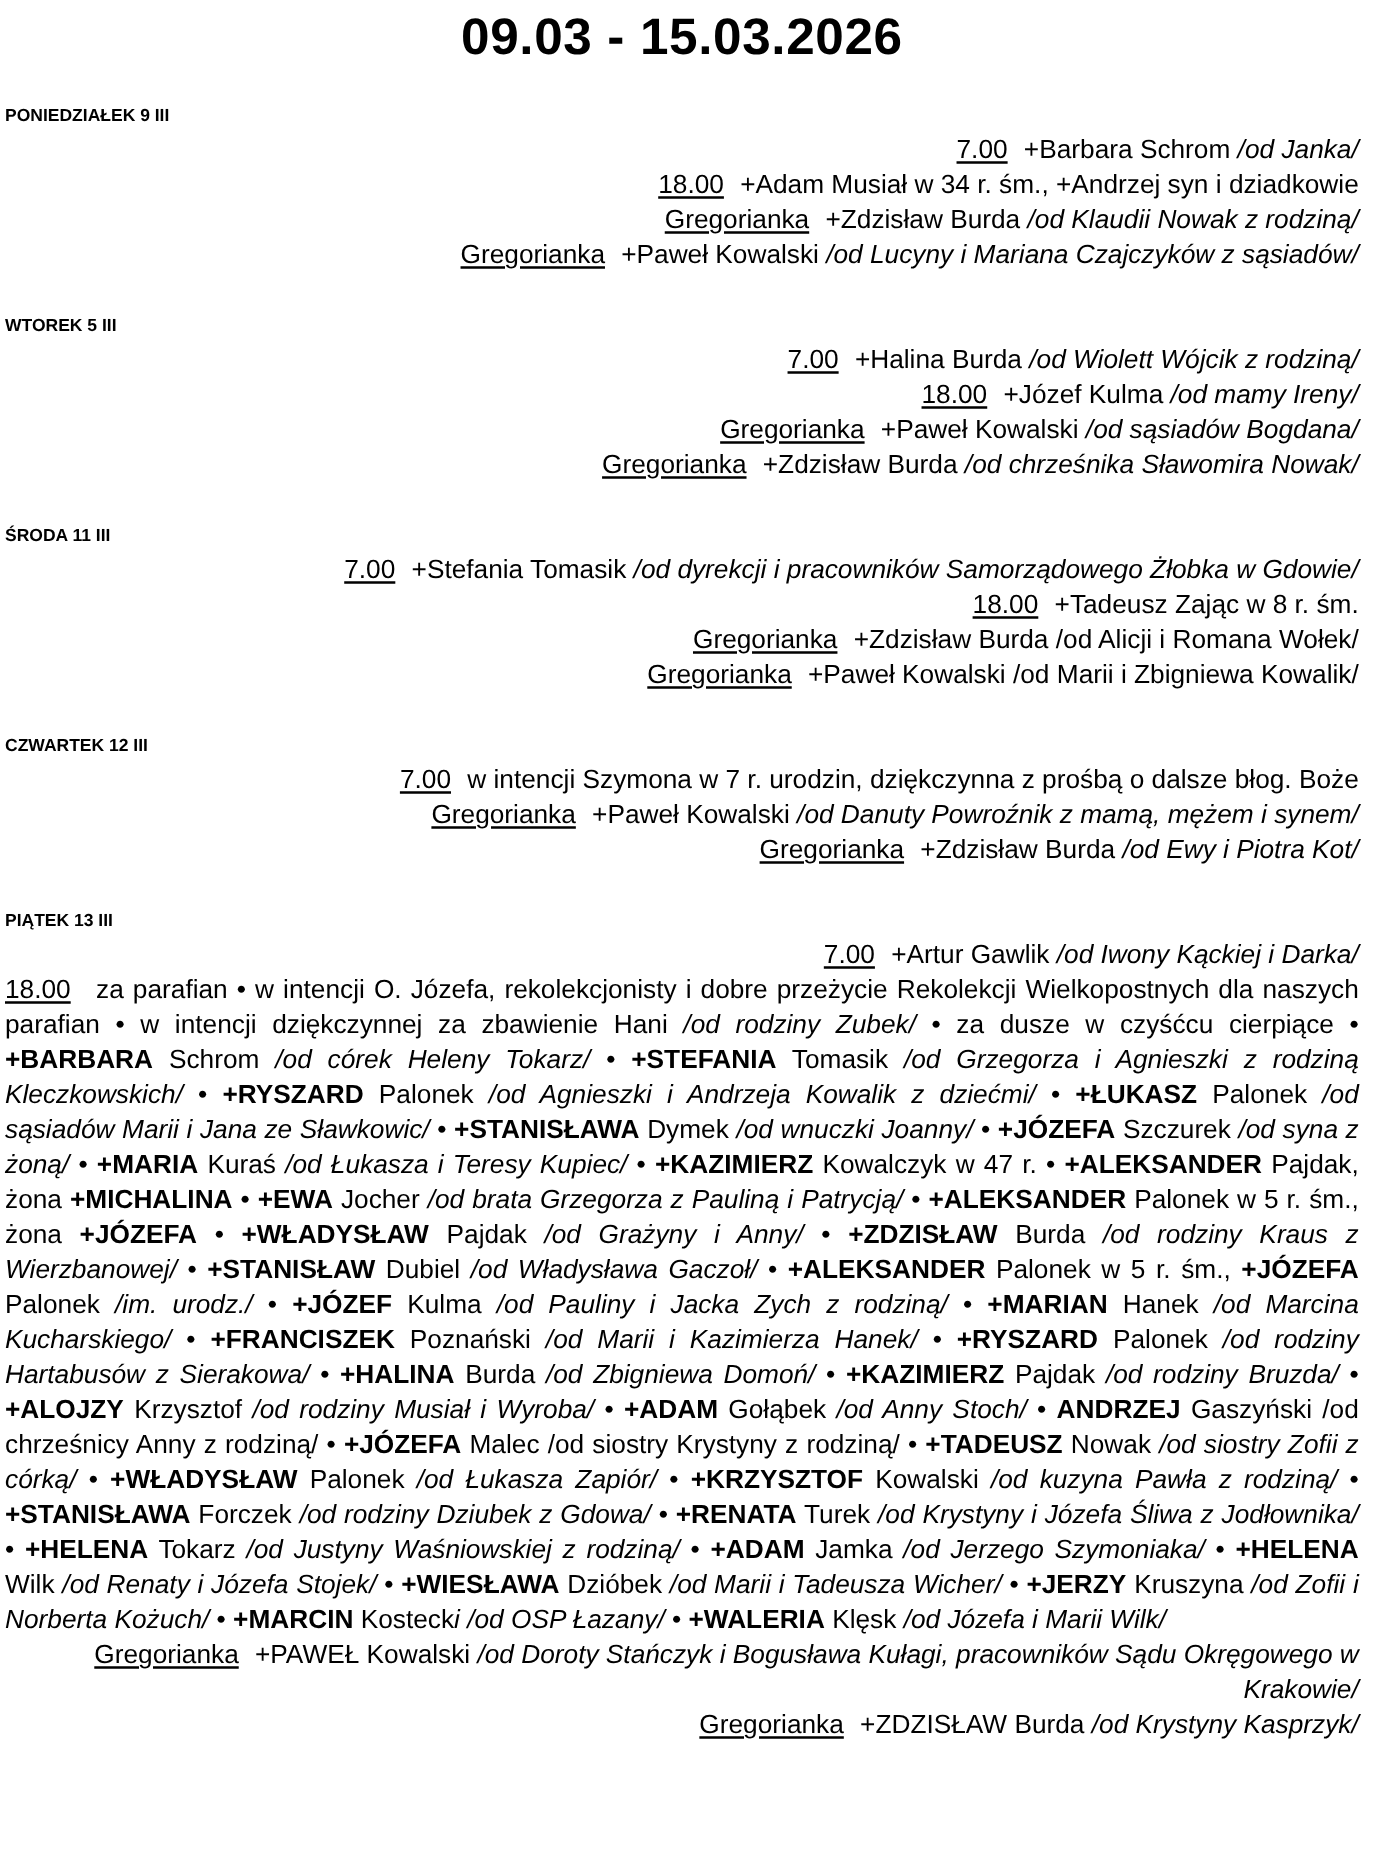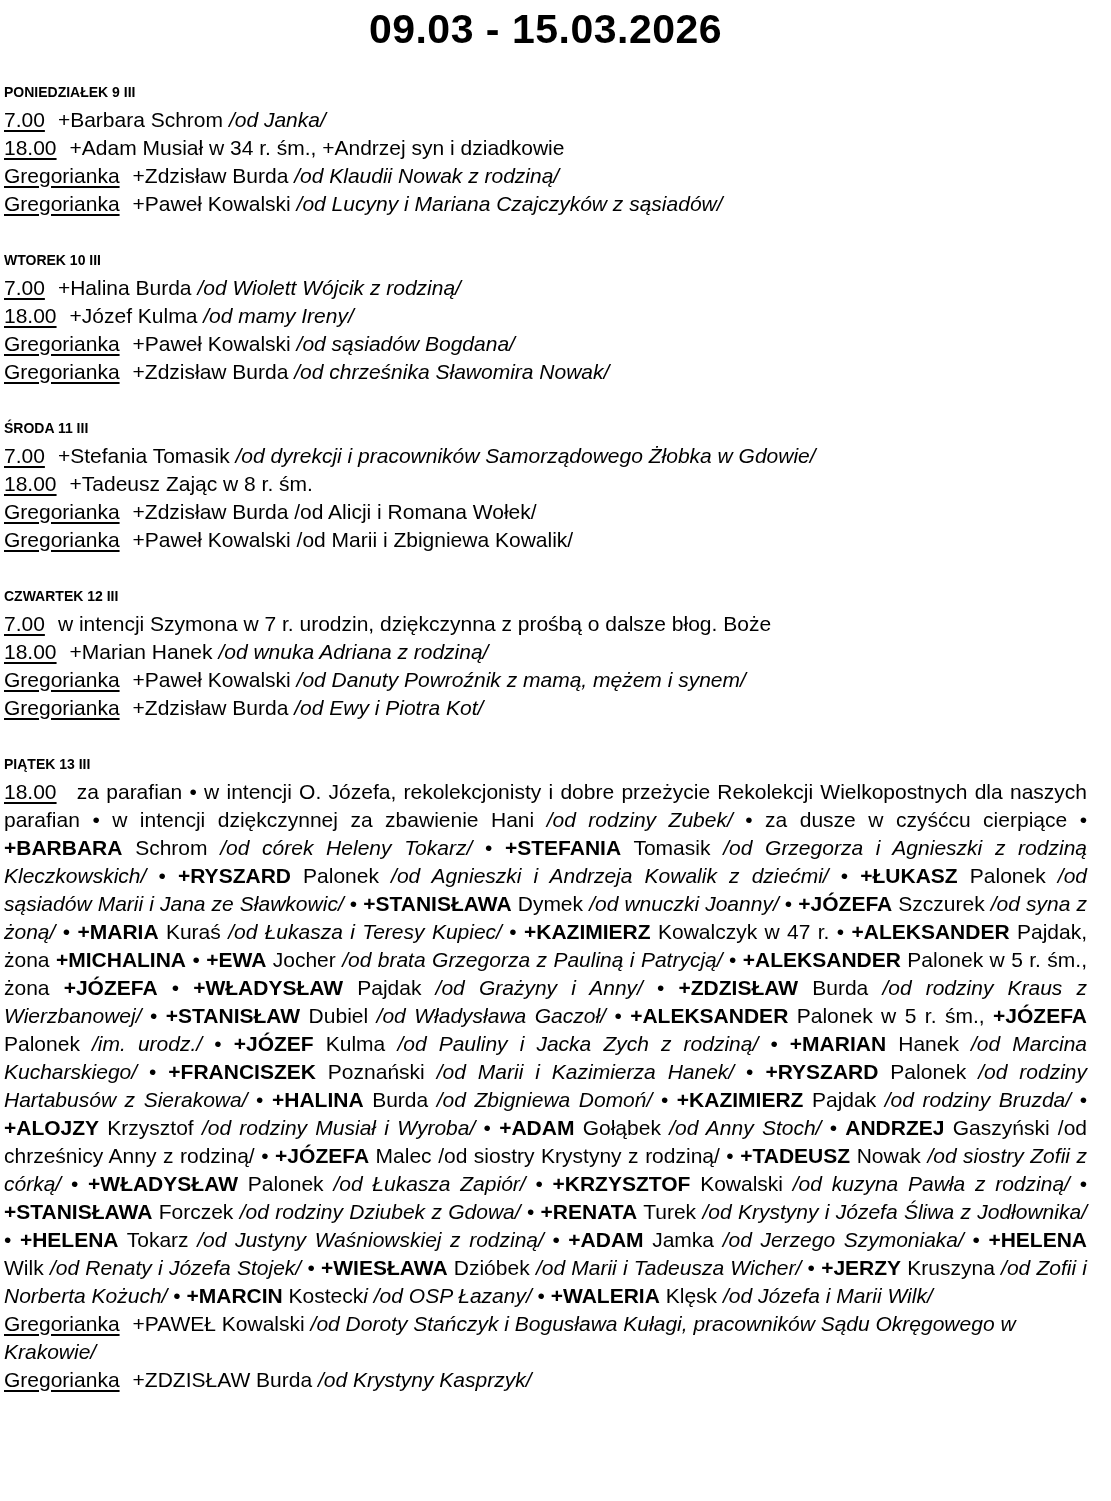--- a/index.html
+++ b/index.html
@@ -34,20 +34,21 @@
   .day-header {
     font-size: 14px;
     font-weight: bold;
     line-height: 28px;
     margin: 0;
   }
   .row {
     font-size: 21px;
     line-height: 28px;
     margin: 0;
+    text-align: right;
   }
   .row.justify {
     text-align: justify;
   }
   .time {
     text-decoration: underline;
     text-underline-offset: 3px;
     padding-right: 13px;
   }
   .seg-b { font-weight: bold; }
@@ -60,40 +61,40 @@
   <h1 class="title">09.03 - 15.03.2026</h1>
   <div id="days">
       <section class="day">
         <h2 class="day-header">PONIEDZIAŁEK 9 III</h2>
         <p class="row"><span class="time">7.00</span><span class="">+Barbara Schrom </span><span class="seg-i">/od Janka/</span></p>
         <p class="row"><span class="time">18.00</span><span class="">+Adam Musiał w 34 r. śm., +Andrzej syn i dziadkowie</span></p>
         <p class="row"><span class="time">Gregorianka</span><span class="">+Zdzisław Burda </span><span class="seg-i">/od Klaudii Nowak z rodziną/</span></p>
         <p class="row"><span class="time">Gregorianka</span><span class="">+Paweł Kowalski </span><span class="seg-i">/od Lucyny i Mariana Czajczyków z sąsiadów/</span></p>
       </section>
       <section class="day">
-        <h2 class="day-header">WTOREK 10 III</h2>
+        <h2 class="day-header">WTOREK 5 III</h2>
         <p class="row"><span class="time">7.00</span><span class="">+Halina Burda </span><span class="seg-i">/od Wiolett Wójcik z rodziną/</span></p>
         <p class="row"><span class="time">18.00</span><span class="">+Józef Kulma </span><span class="seg-i">/od mamy Ireny/</span></p>
         <p class="row"><span class="time">Gregorianka</span><span class="">+Paweł Kowalski </span><span class="seg-i">/od sąsiadów Bogdana/</span></p>
         <p class="row"><span class="time">Gregorianka</span><span class="">+Zdzisław Burda </span><span class="seg-i">/od chrześnika Sławomira Nowak/</span></p>
       </section>
       <section class="day">
         <h2 class="day-header">ŚRODA 11 III</h2>
         <p class="row"><span class="time">7.00</span><span class="">+Stefania Tomasik </span><span class="seg-i">/od dyrekcji i pracowników Samorządowego Żłobka w Gdowie/</span></p>
         <p class="row"><span class="time">18.00</span><span class="">+Tadeusz Zając w 8 r. śm.</span></p>
         <p class="row"><span class="time">Gregorianka</span><span class="">+Zdzisław Burda /od Alicji i Romana Wołek/</span></p>
         <p class="row"><span class="time">Gregorianka</span><span class="">+Paweł Kowalski /od Marii i Zbigniewa Kowalik/</span></p>
       </section>
       <section class="day">
         <h2 class="day-header">CZWARTEK 12 III</h2>
         <p class="row"><span class="time">7.00</span><span class="">w intencji Szymona w 7 r. urodzin, dziękczynna z prośbą o dalsze błog. Boże</span></p>
-        <p class="row"><span class="time">18.00</span><span class="">+Marian Hanek </span><span class="seg-i">/od wnuka Adriana z rodziną/</span></p>
         <p class="row"><span class="time">Gregorianka</span><span class="">+Paweł Kowalski </span><span class="seg-i">/od Danuty Powroźnik z mamą, mężem i synem/</span></p>
         <p class="row"><span class="time">Gregorianka</span><span class="">+Zdzisław Burda </span><span class="seg-i">/od Ewy i Piotra Kot/</span></p>
       </section>
       <section class="day">
         <h2 class="day-header">PIĄTEK 13 III</h2>
+        <p class="row"><span class="time">7.00</span><span class="">+Artur Gawlik </span><span class="seg-i">/od Iwony Kąckiej i Darka/</span></p>
         <p class="row justify"><span class="time">18.00</span><span class=""> za parafian • w intencji O. Józefa, rekolekcjonisty i dobre przeżycie Rekolekcji Wielkopostnych dla naszych parafian • w intencji dziękczynnej za zbawienie Hani </span><span class="seg-i">/od rodziny Zubek/</span><span class=""> • za dusze w czyśćcu cierpiące • </span><span class="seg-b ">+BARBARA</span><span class=""> Schrom </span><span class="seg-i">/od córek Heleny Tokarz/</span><span class=""> • </span><span class="seg-b ">+STEFANIA</span><span class=""> Tomasik </span><span class="seg-i">/od Grzegorza i Agnieszki z rodziną Kleczkowskich/</span><span class=""> • </span><span class="seg-b ">+RYSZARD</span><span class=""> Palonek </span><span class="seg-i">/od Agnieszki i Andrzeja Kowalik z dziećmi/</span><span class=""> • </span><span class="seg-b ">+ŁUKASZ</span><span class=""> Palonek </span><span class="seg-i">/od sąsiadów Marii i Jana ze Sławkowic/</span><span class=""> • </span><span class="seg-b ">+STANISŁAWA</span><span class=""> Dymek </span><span class="seg-i">/od wnuczki Joanny/</span><span class=""> • </span><span class="seg-b ">+JÓZEFA</span><span class=""> Szczurek </span><span class="seg-i">/od syna z żoną/</span><span class=""> • </span><span class="seg-b ">+MARIA</span><span class=""> Kuraś </span><span class="seg-i">/od Łukasza i Teresy Kupiec/</span><span class=""> • </span><span class="seg-b ">+KAZIMIERZ</span><span class=""> Kowalczyk w 47 r. • </span><span class="seg-b ">+ALEKSANDER</span><span class=""> Pajdak, żona </span><span class="seg-b ">+MICHALINA</span><span class=""> • </span><span class="seg-b ">+EWA</span><span class=""> Jocher </span><span class="seg-i">/od brata Grzegorza z Pauliną i Patrycją/</span><span class=""> • </span><span class="seg-b ">+ALEKSANDER</span><span class=""> Palonek w 5 r. śm., żona </span><span class="seg-b ">+JÓZEFA</span><span class=""> • </span><span class="seg-b ">+WŁADYSŁAW</span><span class=""> Pajdak </span><span class="seg-i">/od Grażyny i Anny/</span><span class=""> • </span><span class="seg-b ">+ZDZISŁAW</span><span class=""> Burda </span><span class="seg-i">/od rodziny Kraus z Wierzbanowej/</span><span class=""> • </span><span class="seg-b ">+STANISŁAW</span><span class=""> Dubiel </span><span class="seg-i">/od Władysława Gaczoł/</span><span class=""> • </span><span class="seg-b ">+ALEKSANDER</span><span class=""> Palonek w 5 r. śm., </span><span class="seg-b ">+JÓZEFA</span><span class=""> Palonek </span><span class="seg-i">/im. urodz./</span><span class=""> • </span><span class="seg-b ">+JÓZEF</span><span class=""> Kulma </span><span class="seg-i">/od Pauliny i Jacka Zych z rodziną/</span><span class=""> • </span><span class="seg-b ">+MARIAN</span><span class=""> Hanek </span><span class="seg-i">/od Marcina Kucharskiego/</span><span class=""> • </span><span class="seg-b ">+FRANCISZEK</span><span class=""> Poznański </span><span class="seg-i">/od Marii i Kazimierza Hanek/</span><span class=""> • </span><span class="seg-b ">+RYSZARD</span><span class=""> Palonek </span><span class="seg-i">/od rodziny Hartabusów z Sierakowa/</span><span class=""> • </span><span class="seg-b ">+HALINA</span><span class=""> Burda </span><span class="seg-i">/od Zbigniewa Domoń/</span><span class=""> • </span><span class="seg-b ">+KAZIMIERZ</span><span class=""> Pajdak </span><span class="seg-i">/od rodziny Bruzda/</span><span class=""> • </span><span class="seg-b ">+ALOJZY</span><span class=""> Krzysztof </span><span class="seg-i">/od rodziny Musiał i Wyroba/</span><span class=""> • </span><span class="seg-b ">+ADAM</span><span class=""> Gołąbek </span><span class="seg-i">/od Anny Stoch/</span><span class=""> • </span><span class="seg-b ">ANDRZEJ</span><span class=""> Gaszyński /od chrześnicy Anny z rodziną/ • </span><span class="seg-b ">+JÓZEFA</span><span class=""> Malec /od siostry Krystyny z rodziną/ • </span><span class="seg-b ">+TADEUSZ</span><span class=""> Nowak </span><span class="seg-i">/od siostry Zofii z córką/</span><span class=""> • </span><span class="seg-b ">+WŁADYSŁAW</span><span class=""> Palonek </span><span class="seg-i">/od Łukasza Zapiór/</span><span class=""> • </span><span class="seg-b ">+KRZYSZTOF</span><span class=""> Kowalski </span><span class="seg-i">/od kuzyna Pawła z rodziną/</span><span class=""> • </span><span class="seg-b ">+STANISŁAWA</span><span class=""> Forczek </span><span class="seg-i">/od rodziny Dziubek z Gdowa/</span><span class=""> • </span><span class="seg-b ">+RENATA</span><span class=""> Turek </span><span class="seg-i">/od Krystyny i Józefa Śliwa z Jodłownika/</span><span class=""> • </span><span class="seg-b ">+HELENA</span><span class=""> Tokarz </span><span class="seg-i">/od Justyny Waśniowskiej z rodziną/</span><span class=""> • </span><span class="seg-b ">+ADAM</span><span class=""> Jamka </span><span class="seg-i">/od Jerzego Szymoniaka/</span><span class=""> • </span><span class="seg-b ">+HELENA</span><span class=""> Wilk </span><span class="seg-i">/od Renaty i Józefa Stojek/</span><span class=""> • </span><span class="seg-b ">+WIESŁAWA</span><span class=""> Dzióbek </span><span class="seg-i">/od Marii i Tadeusza Wicher/</span><span class=""> • </span><span class="seg-b ">+JERZY</span><span class=""> Kruszyna </span><span class="seg-i">/od Zofii i Norberta Kożuch/</span><span class=""> • </span><span class="seg-b ">+MARCIN</span><span class=""> Kosteck</span><span class="seg-i">i /od OSP Łazany/</span><span class=""> • </span><span class="seg-b ">+WALERIA</span><span class=""> Klęsk </span><span class="seg-i">/od Józefa i Marii Wilk/</span></p>
         <p class="row"><span class="time">Gregorianka</span><span class="">+PAWEŁ Kowalski </span><span class="seg-i">/od Doroty Stańczyk i Bogusława Kułagi, pracowników Sądu Okręgowego w Krakowie/</span></p>
         <p class="row"><span class="time">Gregorianka</span><span class="">+ZDZISŁAW Burda </span><span class="seg-i">/od Krystyny Kasprzyk/</span></p>
       </section>
     </div>
 </div>
 
 </body></html>

